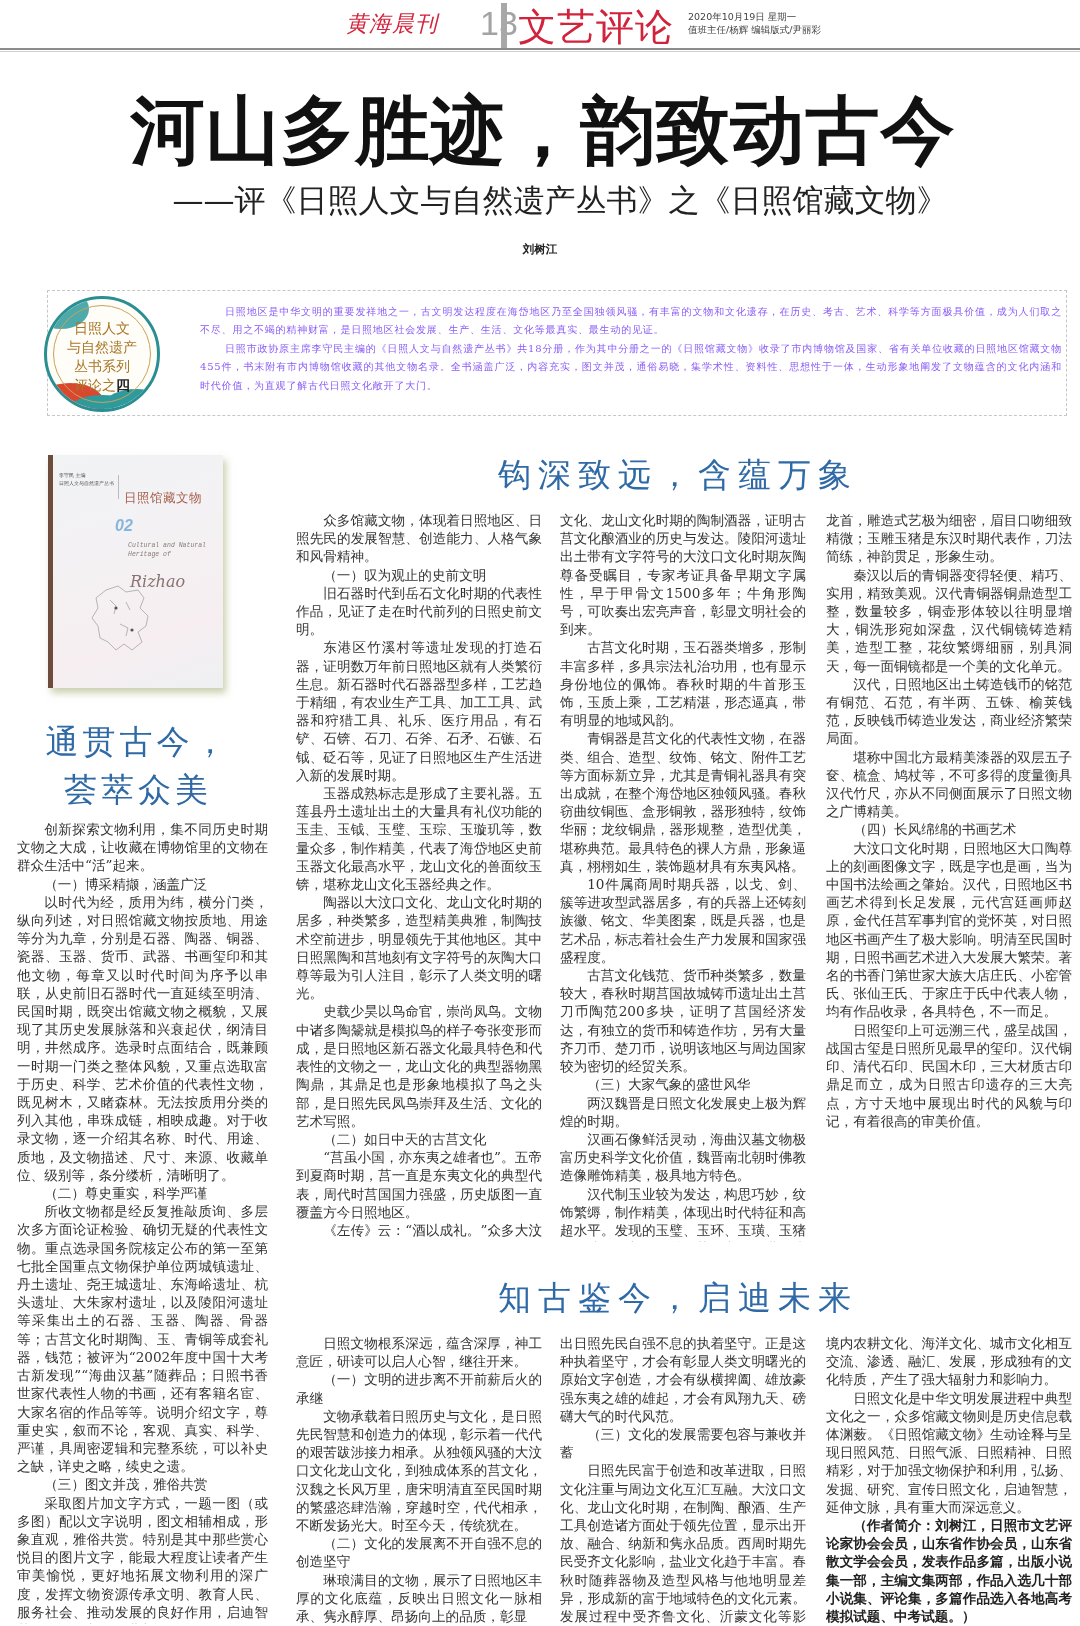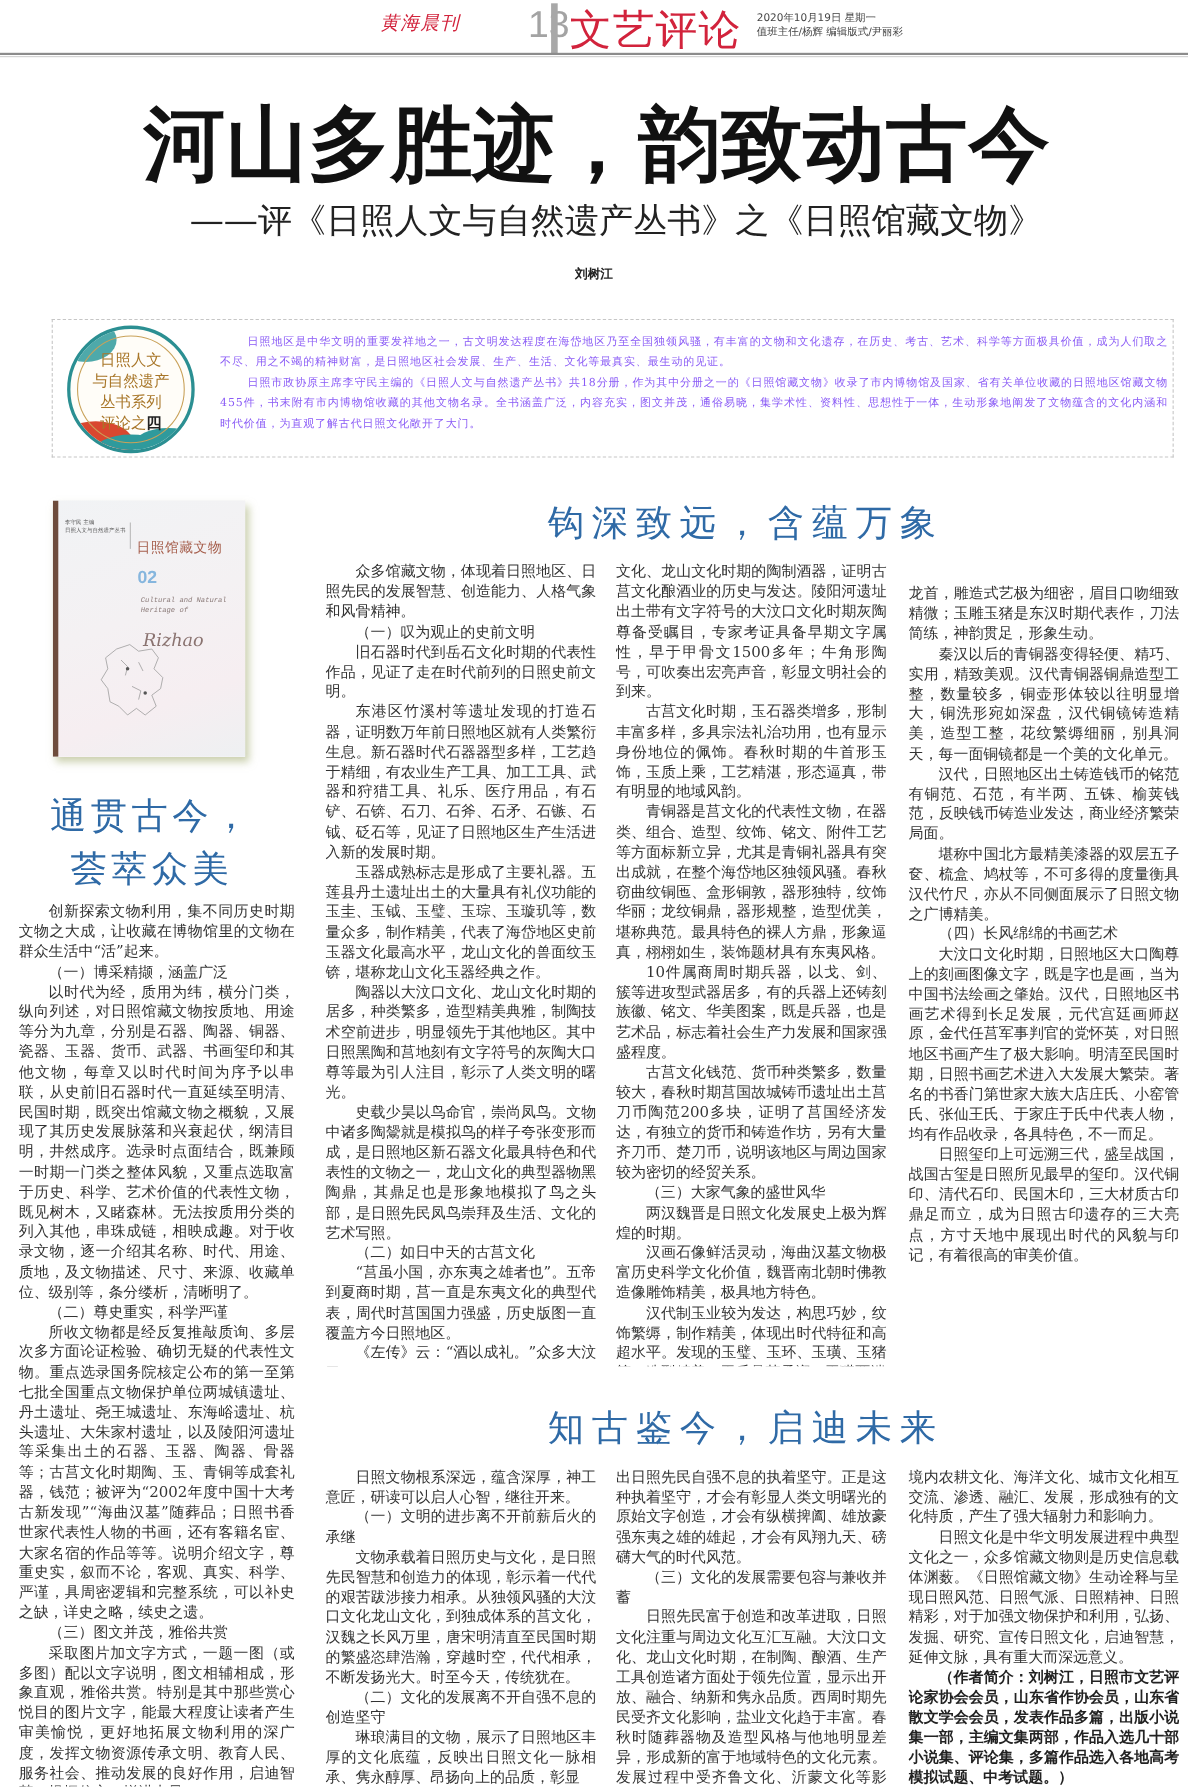--- a/index.html
+++ b/index.html
@@ -4,54 +4,54 @@
 <style>
   html, body { margin: 0; padding: 0; }
   body {
     width: 1080px; height: 1626px; position: relative; overflow: hidden;
     background: #ffffff; color: #333333;
     font-family: "DejaVu Serif", "Liberation Serif", serif;
   }
   .abs { position: absolute; }
 
   
-  .masthead { left: 346px; top: 9px; font-size: 17px; font-style: italic; color: #d2233c; letter-spacing: 1px; white-space: nowrap; }
+  .masthead { left: 346px; top: 9px; font-size: 22px; font-style: italic; color: #d2233c; letter-spacing: 1px; white-space: nowrap; }
   .page-num { left: 432px; top: 4px; font-family: "Liberation Sans", sans-serif; font-size: 34px; color: #a3a3a3; font-weight: normal; margin-left: 48px; }
   .hdr-bar { left: 501px; top: 3px; width: 6px; height: 46px; background: #a8a8a8; }
   .section-name { left: 518px; top: 2px; font-size: 38px; color: #d2233c; letter-spacing: 1px; white-space: nowrap; }
   .dateline { left: 688px; top: 10px; font-family: "DejaVu Sans", sans-serif; font-size: 9.5px; line-height: 13px; color: #444; white-space: nowrap; }
   .hdr-rule { left: 0; top: 48px; width: 1080px; height: 2px; background: #8c8c8c; }
   .hdr-rule2 { left: 0; top: 51px; width: 1080px; height: 1px; background: #d0d0d0; }
 
   
   .title { left: 0; top: 82px; width: 1086px; text-align: center; font-size: 74px; font-weight: bold; color: #111; letter-spacing: 1px; white-space: nowrap; }
   .subtitle { left: 20px; top: 180px; width: 1080px; text-align: center; font-size: 31px; color: #222; white-space: nowrap; }
   .author { left: 0; top: 242px; width: 1080px; text-align: center; font-family: "DejaVu Sans", sans-serif; font-size: 11.5px; font-weight: bold; color: #222; }
 
   
   .intro-box { left: 47px; top: 290px; width: 1020px; height: 126px; border: 1px dashed #c6c6c6; box-sizing: border-box; }
-  .badge { left: 61px; top: 296px; width: 116px; height: 116px; border-radius: 50%; background: #fffdf8; border: 3px solid #2b8f92; box-sizing: border-box; overflow: hidden; }
+  .badge { left: 44px; top: 296px; width: 116px; height: 116px; border-radius: 50%; background: #fffdf8; border: 3px solid #2b8f92; box-sizing: border-box; overflow: hidden; }
   .badge .swirl { position: absolute; border-radius: 50%; }
   .badge .s1 { left: -14px; top: -10px; width: 56px; height: 40px; background: #2f9a9c; opacity: .85; }
   .badge .s2 { left: -12px; bottom: -16px; width: 70px; height: 42px; background: #d9472f; }
   .badge .s3 { right: -10px; bottom: -10px; width: 62px; height: 30px; background: #2f9a9c; }
   .badge .s4 { left: 20px; bottom: -20px; width: 70px; height: 34px; background: #2f9a9c; }
   .badge .ring { position: absolute; left: 6px; top: 6px; right: 6px; bottom: 6px; border: 1px solid #c9a25a; border-radius: 50%; }
   .badge-text { position: absolute; left: 0; top: 20px; width: 110px; text-align: center; font-size: 14px; line-height: 19px; color: #a87628; z-index: 2; }
   .badge-text .num { color: #222; font-weight: bold; }
   .intro-text { left: 200px; top: 303px; width: 862px; font-size: 10px; letter-spacing: 0.8px; line-height: 18.4px; color: #8b5cf6; }
   .intro-text p { margin: 0; text-indent: 2.5em; text-align: justify; }
 
   
   .book { left: 48px; top: 455px; width: 175px; height: 233px; background: linear-gradient(160deg, #f1f3f5 0%, #f4f1f3 45%, #f6eef1 75%, #eef0f2 100%); box-shadow: 3px 5px 7px rgba(160,170,110,.55); overflow: hidden; }
   .book .spine { position: absolute; left: 0; top: 0; width: 5px; height: 100%; background: #6e4c3c; }
   .book .series { position: absolute; left: 11px; top: 16px; font-size: 5px; line-height: 8px; color: #555; white-space: nowrap; }
   .book .vline { position: absolute; left: 70px; top: 20px; width: 1px; height: 24px; background: #bbb; }
   .book .btitle { position: absolute; left: 76px; top: 35px; font-size: 12.5px; color: #a65f4d; letter-spacing: .5px; white-space: nowrap; }
-  .book .vol { position: absolute; left: 77px; top: 62px; font-family: "Liberation Sans", sans-serif; font-size: 16px; font-weight: bold; color: #86b6de; }
+  .book .vol { position: absolute; left: 67px; top: 62px; font-family: "Liberation Sans", sans-serif; font-size: 16px; font-weight: bold; color: #86b6de; font-style: italic; }
   .book .en { position: absolute; left: 80px; top: 86px; width: 90px; font-family: Liberation Mono, monospace; font-style: italic; font-size: 6.5px; line-height: 9px; color: #8a7a78; }
   .book .en2 { position: absolute; left: 82px; top: 117px; font-style: italic; font-size: 16px; color: #8a7370; }
   .book svg { position: absolute; left: 38px; top: 125px; }
 
   
   .sec-head { font-family: "DejaVu Sans", sans-serif; font-size: 33px; letter-spacing: 7px; color: #2f6aa6; white-space: nowrap; }
   .left-head { left: 38px; width: 200px; text-align: center; font-family: "DejaVu Sans", sans-serif; font-size: 33px; letter-spacing: 4px; color: #2f6aa6; white-space: nowrap; }
 
   
   .col { font-size: 13.6px; line-height: 18.2px; color: #333; overflow: hidden; }
@@ -144,21 +144,21 @@
     <p class="cont ">文化、龙山文化时期的陶制酒器，证明古莒文化酿酒业的历史与发达。陵阳河遗址出土带有文字符号的大汶口文化时期灰陶尊备受瞩目，专家考证具备早期文字属性，早于甲骨文1500多年；牛角形陶号，可吹奏出宏亮声音，彰显文明社会的到来。</p>
     <p class="">古莒文化时期，玉石器类增多，形制丰富多样，多具宗法礼治功用，也有显示身份地位的佩饰。春秋时期的牛首形玉饰，玉质上乘，工艺精湛，形态逼真，带有明显的地域风韵。</p>
     <p class="">青铜器是莒文化的代表性文物，在器类、组合、造型、纹饰、铭文、附件工艺等方面标新立异，尤其是青铜礼器具有突出成就，在整个海岱地区独领风骚。春秋窃曲纹铜匜、盒形铜敦，器形独特，纹饰华丽；龙纹铜鼎，器形规整，造型优美，堪称典范。最具特色的裸人方鼎，形象逼真，栩栩如生，装饰题材具有东夷风格。</p>
     <p class="">10件属商周时期兵器，以戈、剑、簇等进攻型武器居多，有的兵器上还铸刻族徽、铭文、华美图案，既是兵器，也是艺术品，标志着社会生产力发展和国家强盛程度。</p>
     <p class="">古莒文化钱范、货币种类繁多，数量较大，春秋时期莒国故城铸币遗址出土莒刀币陶范200多块，证明了莒国经济发达，有独立的货币和铸造作坊，另有大量齐刀币、楚刀币，说明该地区与周边国家较为密切的经贸关系。</p>
     <p class="">（三）大家气象的盛世风华</p>
     <p class="">两汉魏晋是日照文化发展史上极为辉煌的时期。</p>
     <p class="">汉画石像鲜活灵动，海曲汉墓文物极富历史科学文化价值，魏晋南北朝时佛教造像雕饰精美，极具地方特色。</p>
     <p class="">汉代制玉业较为发达，构思巧妙，纹饰繁缛，制作精美，体现出时代特征和高超水平。发现的玉璧、玉环、玉璜、玉猪等，造型精美，玉质晶莹柔润。玉璜两端</p>
   </div>
-<div class="abs col" style="left:826px; top:511px; width:246px; height:731px;margin-top:20px;">
+<div class="abs col" style="left:826px; top:511px; width:246px; height:731px;">
     <p class="cont ">龙首，雕造式艺极为细密，眉目口吻细致精微；玉雕玉猪是东汉时期代表作，刀法简练，神韵贯足，形象生动。</p>
     <p class="">秦汉以后的青铜器变得轻便、精巧、实用，精致美观。汉代青铜器铜鼎造型工整，数量较多，铜壶形体较以往明显增大，铜洗形宛如深盘，汉代铜镜铸造精美，造型工整，花纹繁缛细丽，别具洞天，每一面铜镜都是一个美的文化单元。</p>
     <p class="">汉代，日照地区出土铸造钱币的铭范有铜范、石范，有半两、五铢、榆荚钱范，反映钱币铸造业发达，商业经济繁荣局面。</p>
     <p class="">堪称中国北方最精美漆器的双层五子奁、梳盒、鸠杖等，不可多得的度量衡具汉代竹尺，亦从不同侧面展示了日照文物之广博精美。</p>
     <p class="">（四）长风绵绵的书画艺术</p>
     <p class="">大汶口文化时期，日照地区大口陶尊上的刻画图像文字，既是字也是画，当为中国书法绘画之肇始。汉代，日照地区书画艺术得到长足发展，元代宫廷画师赵原，金代任莒军事判官的党怀英，对日照地区书画产生了极大影响。明清至民国时期，日照书画艺术进入大发展大繁荣。著名的书香门第世家大族大店庄氏、小窑管氏、张仙王氏、于家庄于氏中代表人物，均有作品收录，各具特色，不一而足。</p>
     <p class="">日照玺印上可远溯三代，盛呈战国，战国古玺是日照所见最早的玺印。汉代铜印、清代石印、民国木印，三大材质古印鼎足而立，成为日照古印遗存的三大亮点，方寸天地中展现出时代的风貌与印记，有着很高的审美价值。</p>
   </div>
 
 <div class="abs sec-head" style="left:498px; top:1276px;">知古鉴今，启迪未来</div>

